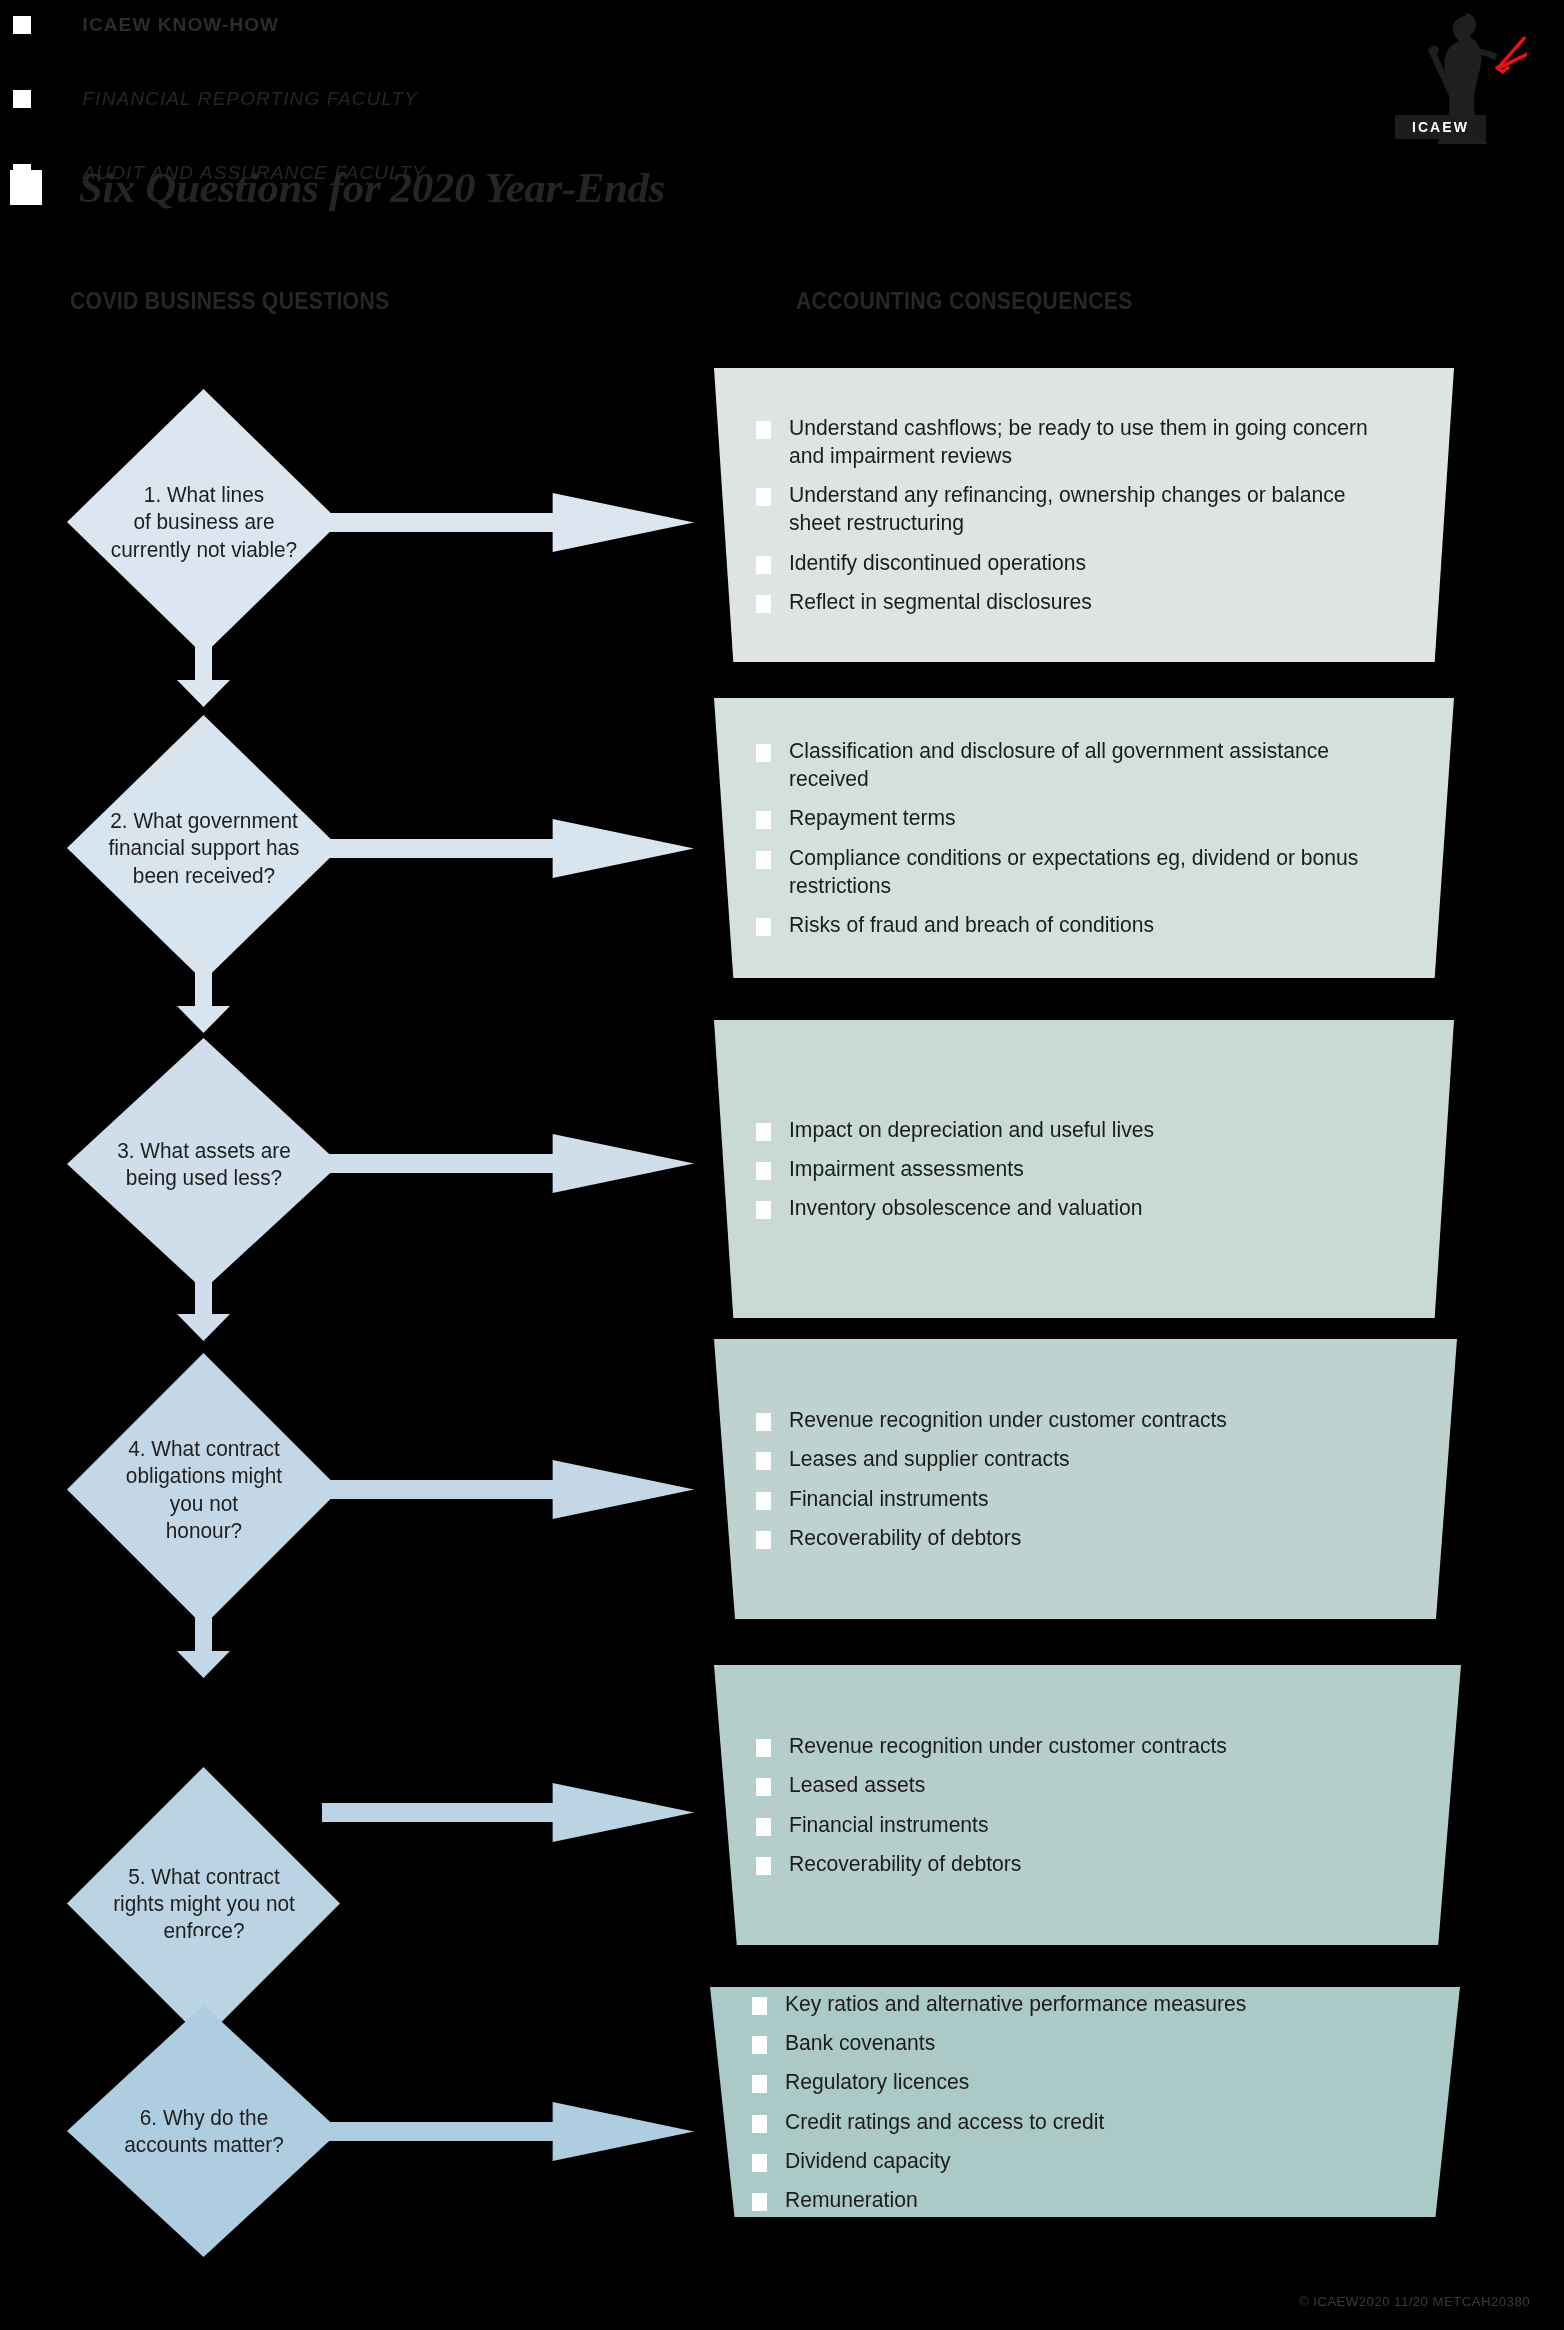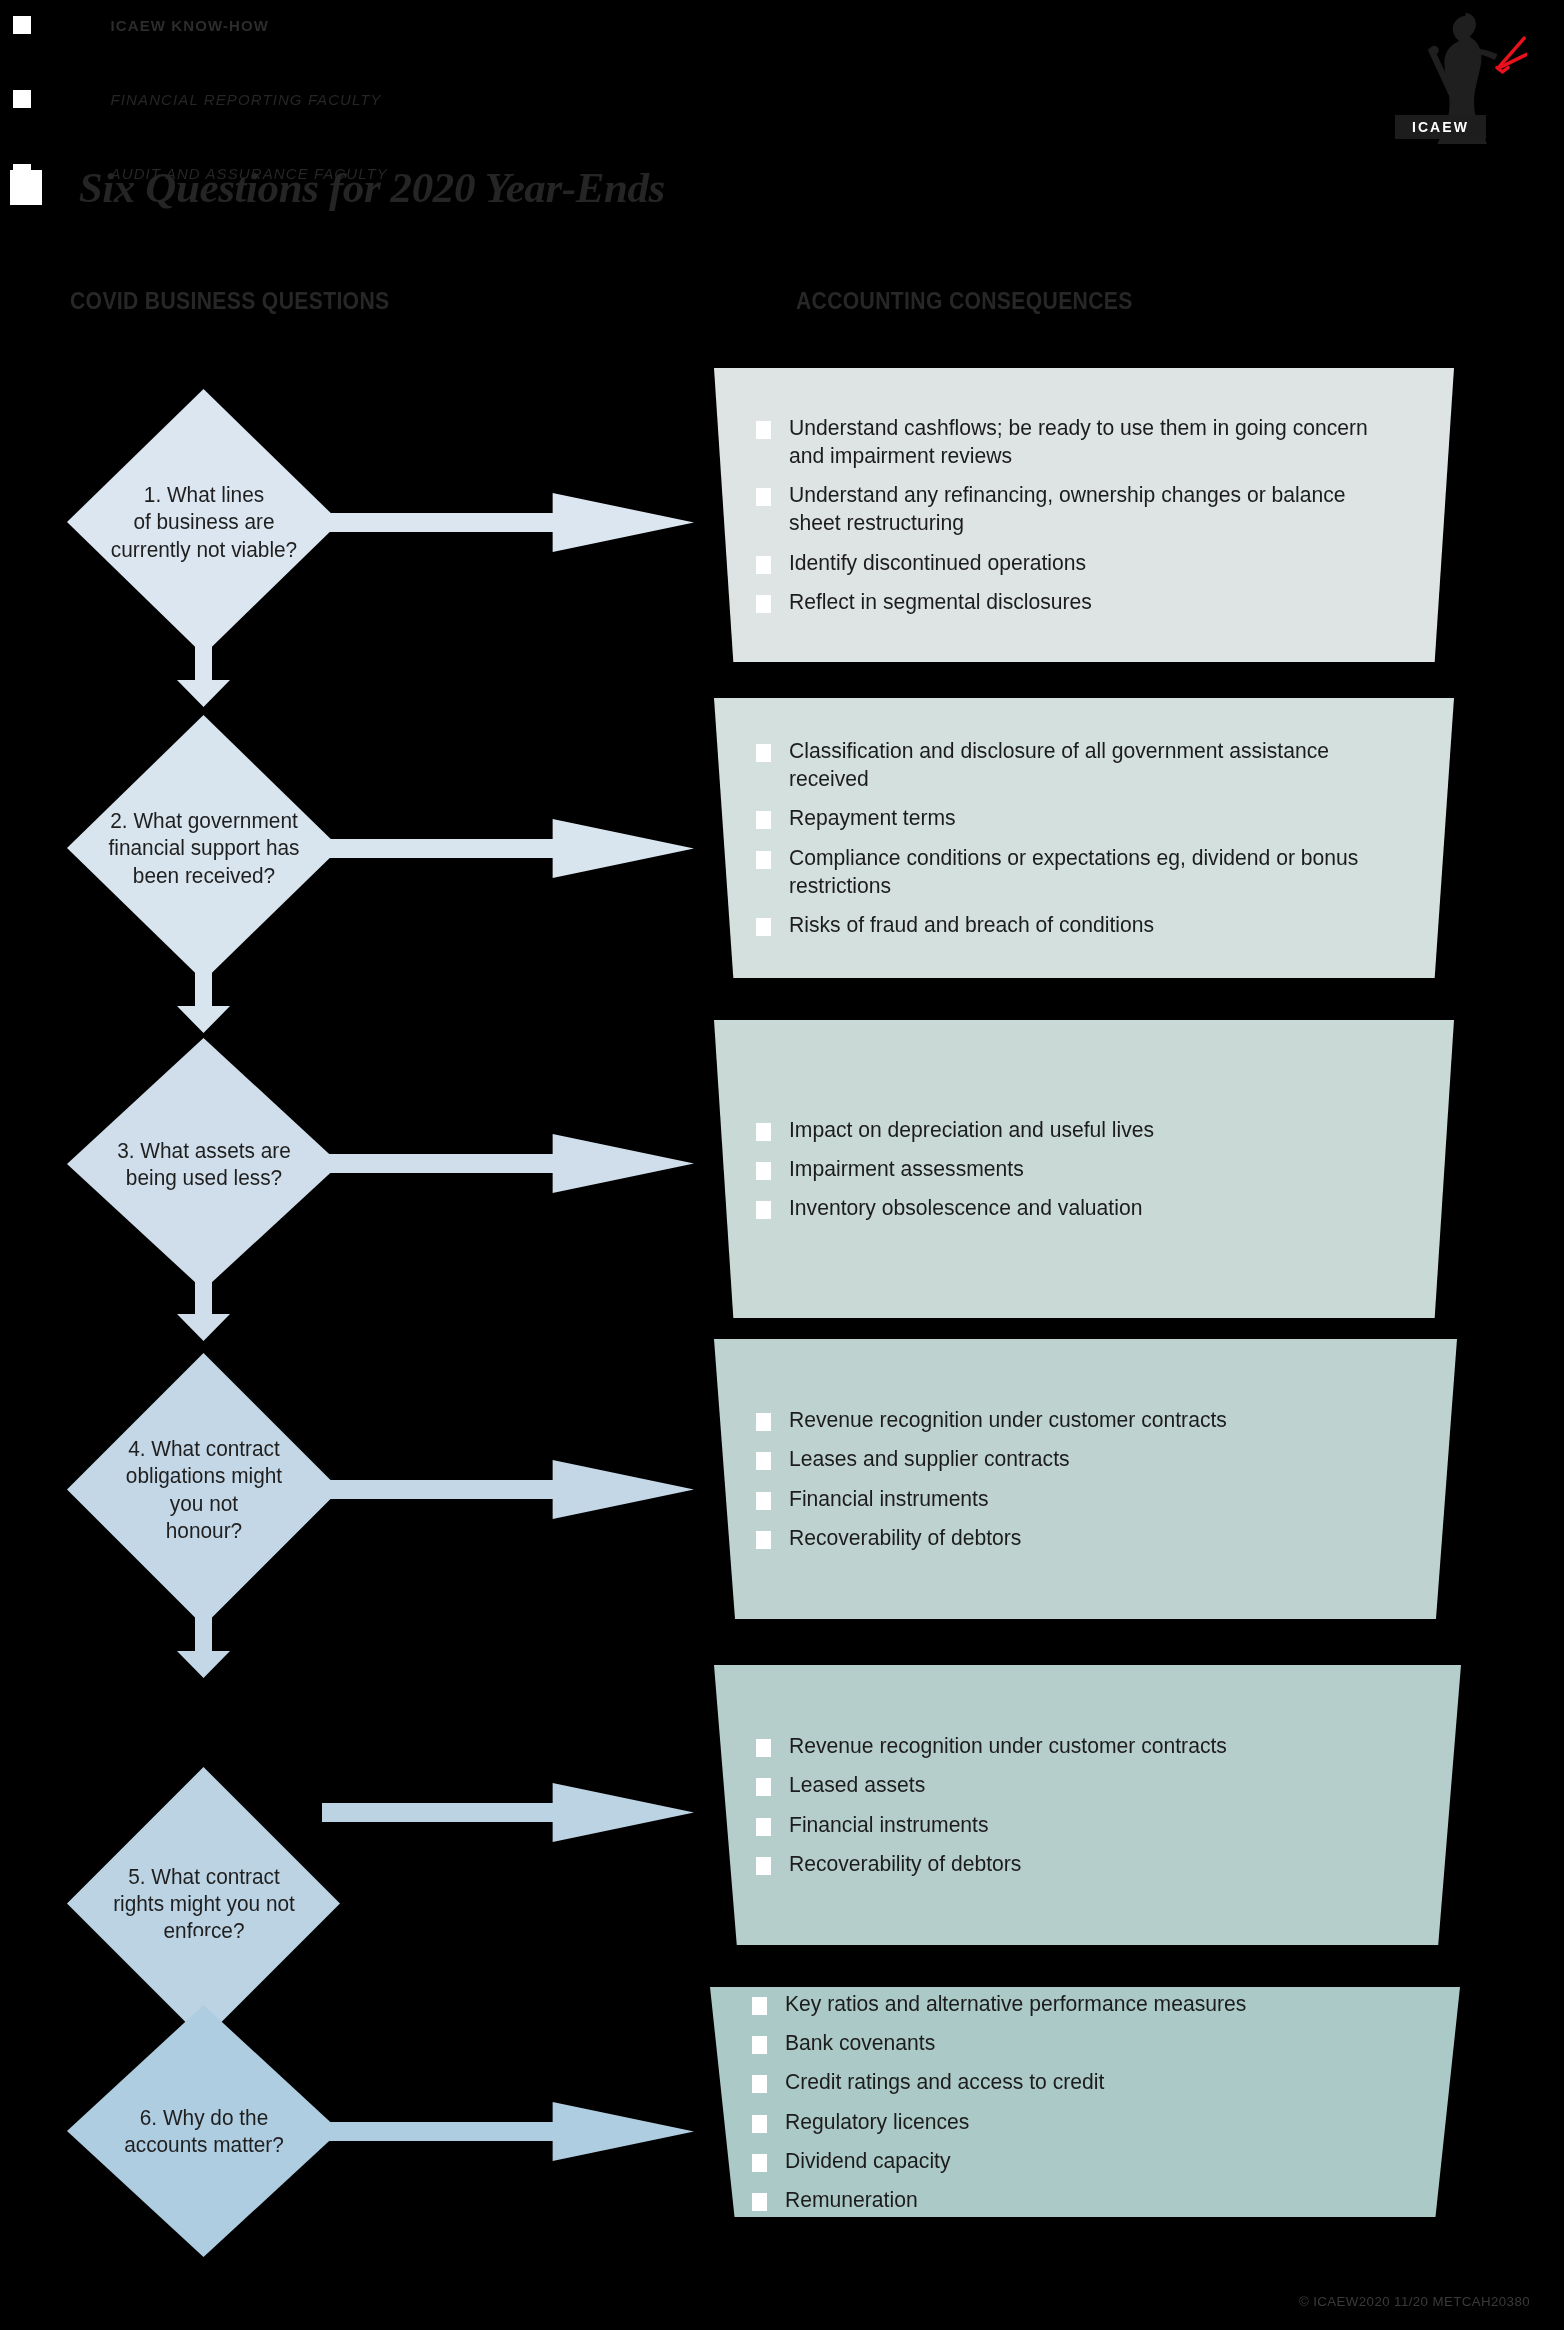--- a/index.html
+++ b/index.html
@@ -18,22 +18,22 @@
   }
 
   
   .hdr-list { position:absolute; left:12.6px; top:9.8px; }
   .hdr-row { display:flex; align-items:center; height:31px; margin-bottom:43px; }
   .hdr-row:nth-child(1){ margin-bottom:43px; }
   .hdr-sq {
     width:18px; height:18px; background:#ffffff; flex:0 0 18px;
   }
   .hdr-txt {
-    margin-left:80px;
-    font-size:15px;
+    margin-left:52px;
+    font-size:19px;
     letter-spacing:1.1px;
     color:#2a2a2a;
     white-space:nowrap;
   }
   .hdr-txt.bold { font-weight:bold; color:#2c2c2c; }
   .hdr-txt.light { font-weight:normal; color:#262626;font-style:italic; }
 
   .title-wrap {
     position:absolute; left:9.8px; top:163px;
     display:flex; align-items:center;gap:10px;
@@ -329,25 +329,25 @@
             <div class="bul">
               <div class="sq"></div>
               <div class="tx">Key ratios and alternative performance measures</div>
             </div>
             <div class="bul">
               <div class="sq"></div>
               <div class="tx">Bank covenants</div>
             </div>
             <div class="bul">
               <div class="sq"></div>
+              <div class="tx">Regulatory licences</div>
+            </div>
+            <div class="bul">
+              <div class="sq"></div>
               <div class="tx">Credit ratings and access to credit</div>
-            </div>
-            <div class="bul">
-              <div class="sq"></div>
-              <div class="tx">Regulatory licences</div>
             </div>
             <div class="bul">
               <div class="sq"></div>
               <div class="tx">Dividend capacity</div>
             </div>
             <div class="bul">
               <div class="sq"></div>
               <div class="tx">Remuneration</div>
             </div>
           </div>

